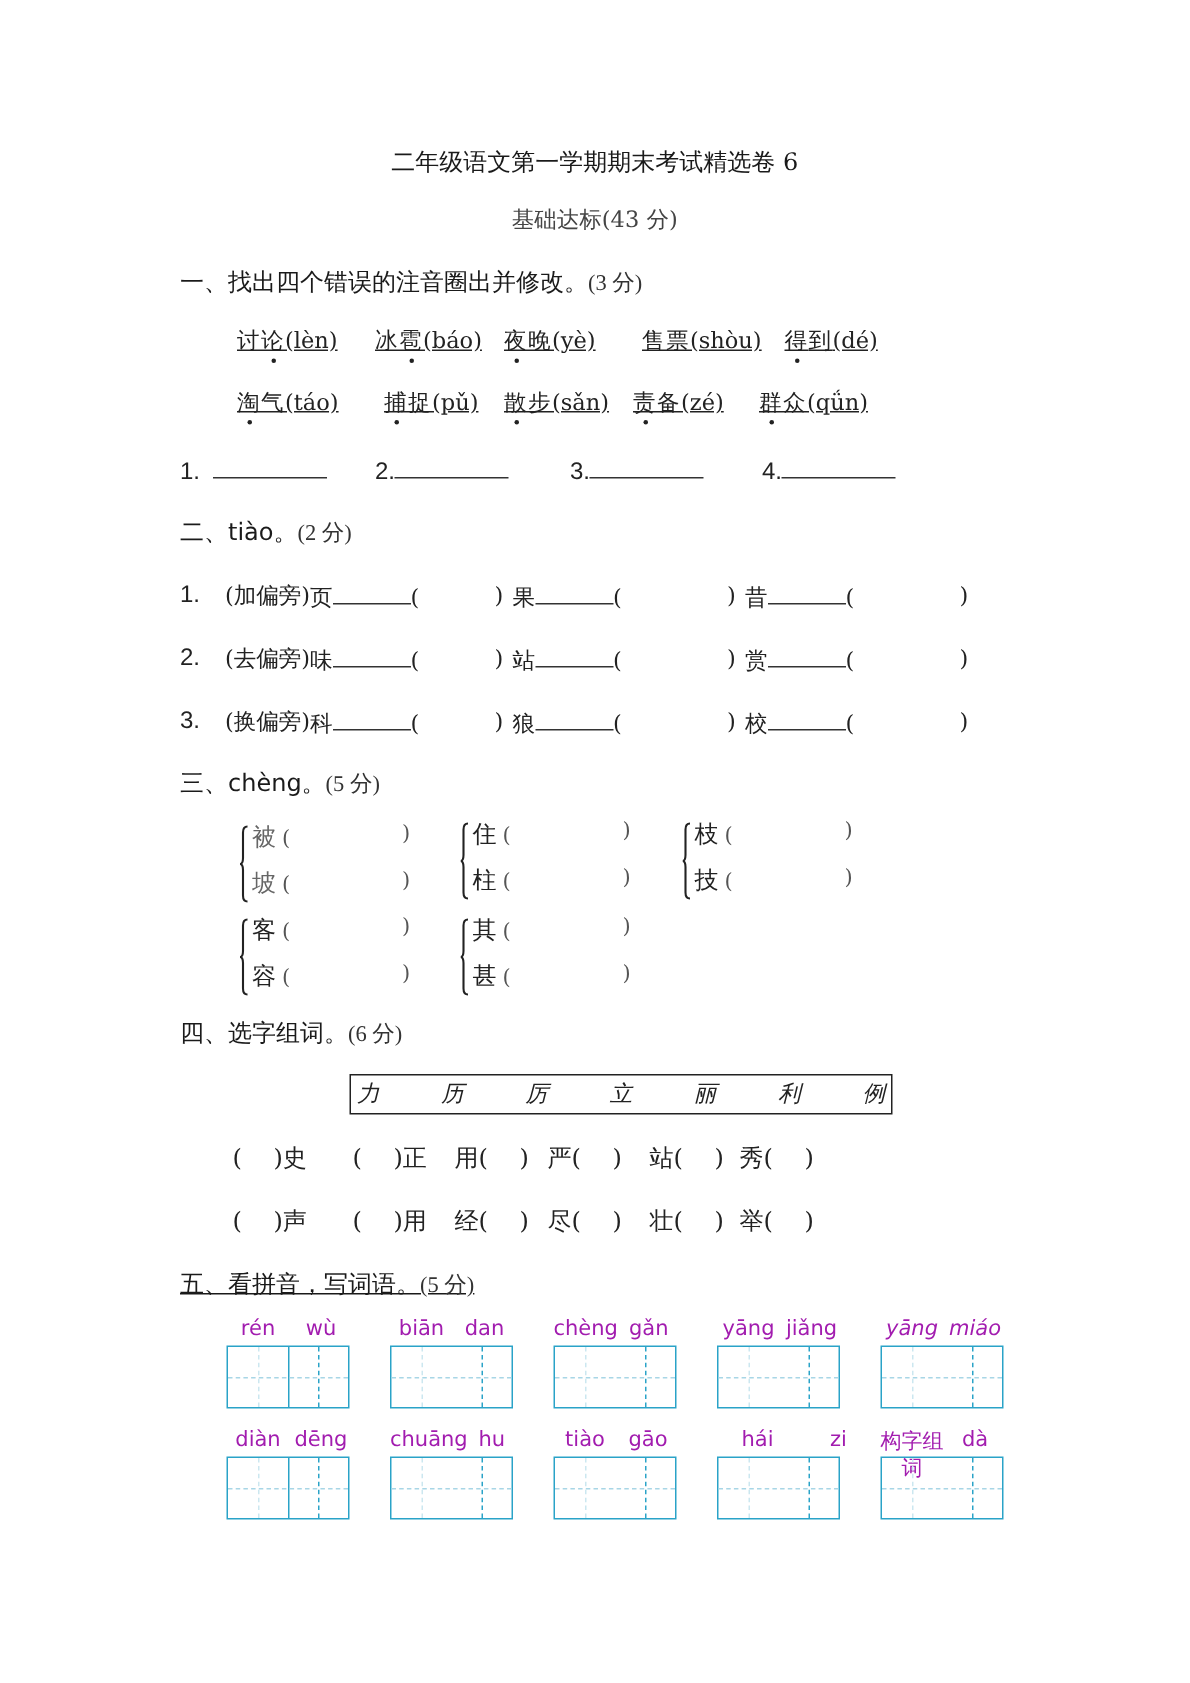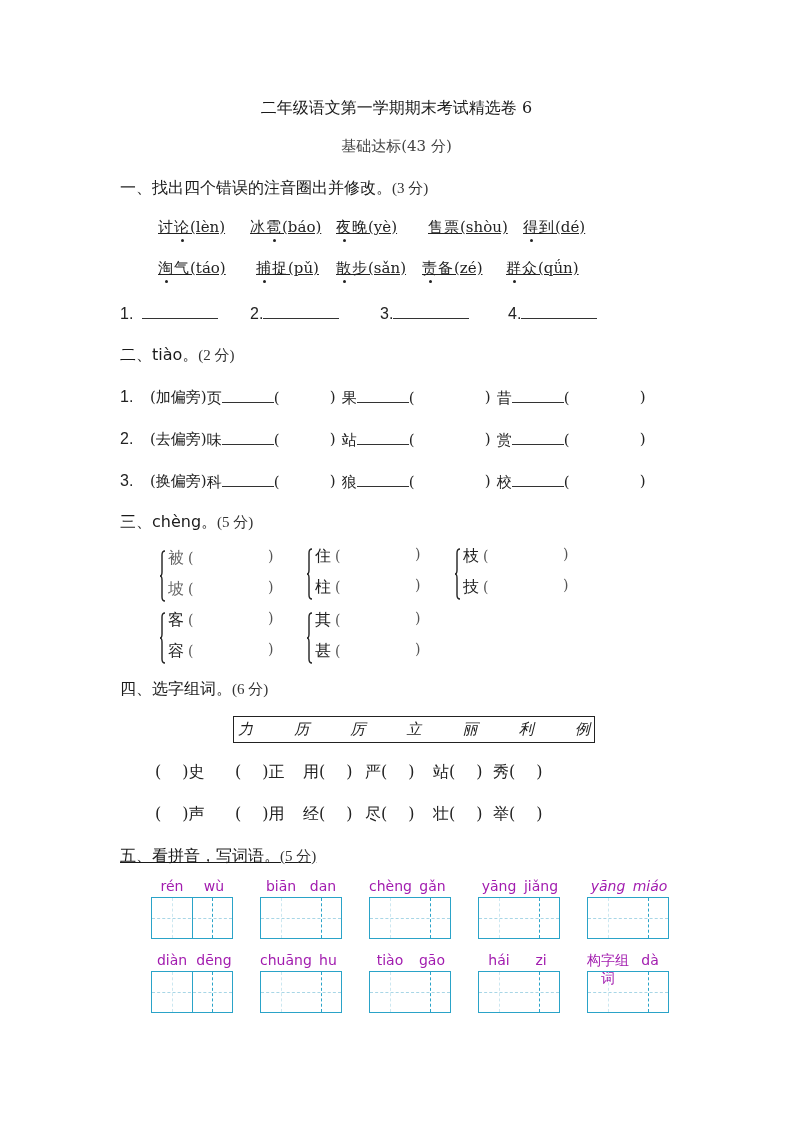--- a/index.html
+++ b/index.html
@@ -263,21 +263,21 @@
       <div class="pin-label">
         <span>tiào</span>
         <span>gāo</span>
       </div>
       <div class="grid">
         <div class="vq2" style="left: 25%;"></div>
         <div class="vq" style="left: 75%;"></div>
         <div class="h"></div>
       </div>
     </div>
-    <div class="pin-box" style="left: 478px; top: 952px; width: 84px; height: 62px;">
+    <div class="pin-box" style="left: 478px; top: 952px; width: 84px; height: 62px; padding-left: 24px;">
       <div class="pin-label">
         <span>hái</span>
         <span>zi</span>
       </div>
       <div class="grid">
         <div class="vq2" style="left: 25%;"></div>
         <div class="vq" style="left: 75%;"></div>
         <div class="h"></div>
       </div>
     </div>

